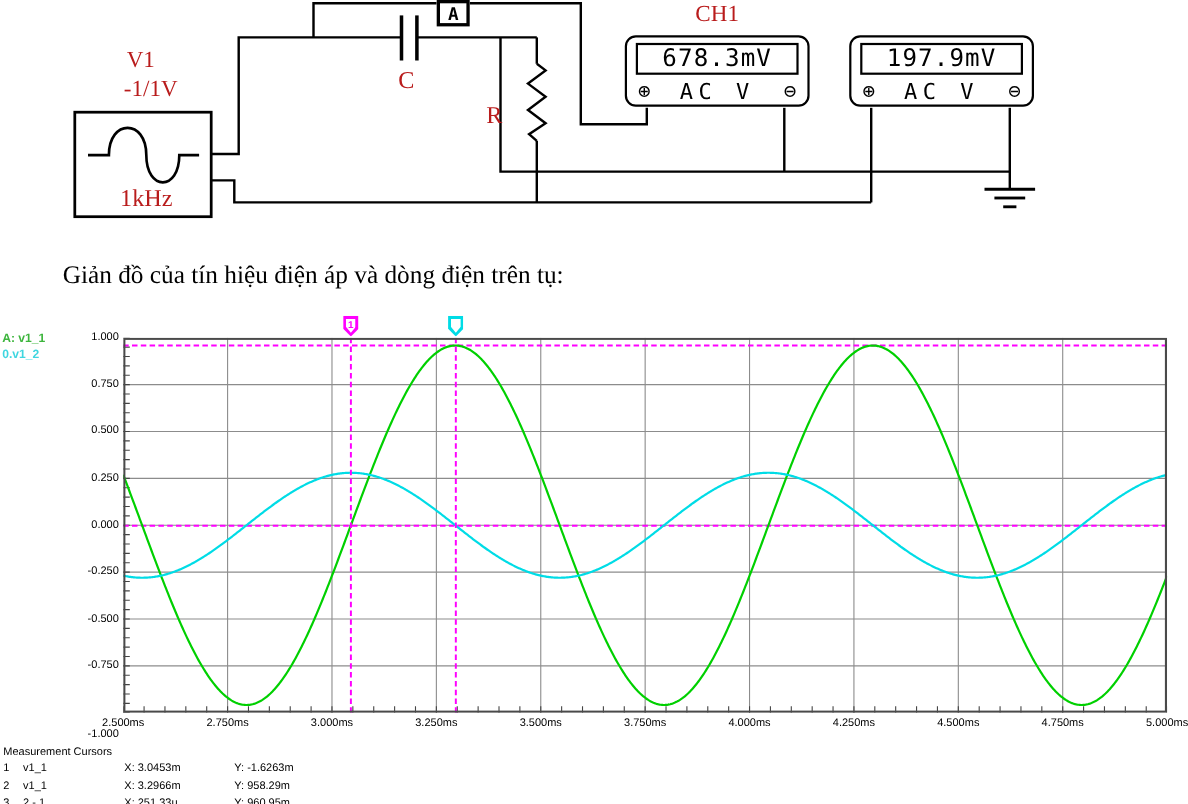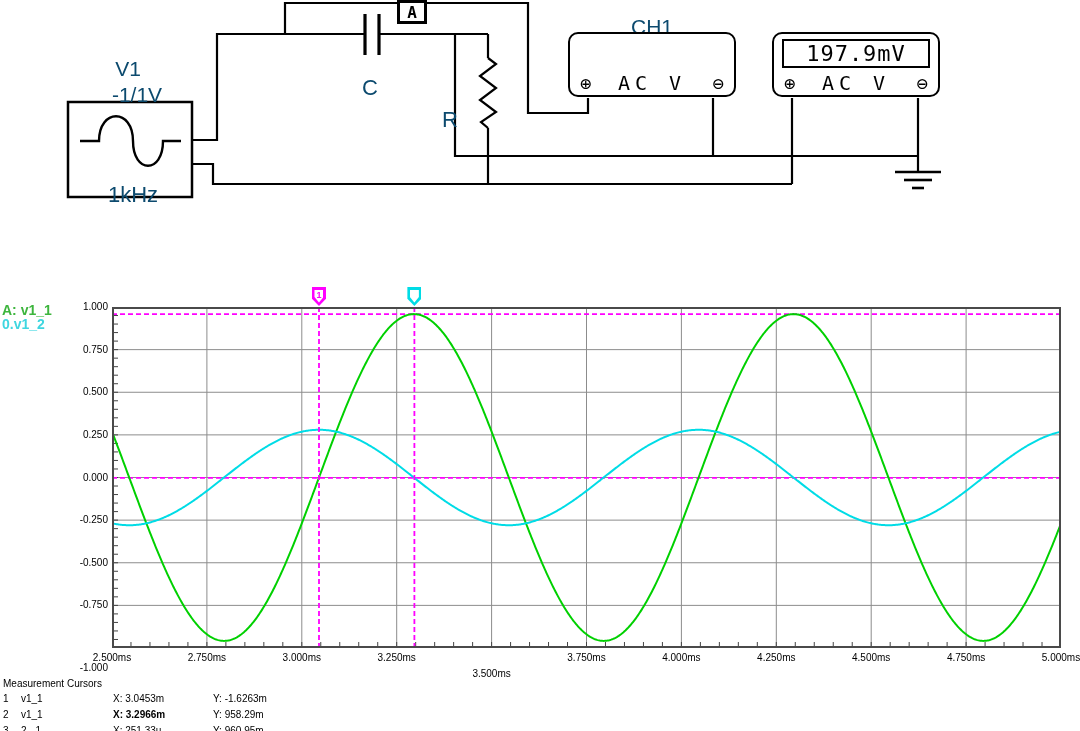--- a/index.html
+++ b/index.html
@@ -1,39 +1,39 @@
 <!DOCTYPE html>
 <html><head>
 <meta charset="utf-8">
 <style>
   * { margin:0; padding:0; box-sizing:border-box; }
   body { background:#fff; }
   .screen { position:relative; width:1080px; height:731px; background:#fff; overflow:hidden;
             font-family:"Liberation Sans", sans-serif; color:#000; }
   .abs { position:absolute; }
   
-  .clabel { position:absolute; font-family:Liberation Sans, sans-serif; color:#0c4a6e; white-space:nowrap;margin-top:15px; }
+  .clabel { position:absolute; font-family:Liberation Serif, serif; color:#b91c1c; white-space:nowrap; }
   
   .meter { position:absolute; width:168px; height:65px; border:2.5px solid #000; border-radius:10px; background:#fff; }
   .meter .display { position:absolute; left:8px; right:8px; top:5px; height:29px; border:2px solid #000;
                     display:flex; align-items:center; justify-content:center;
                     font-family:"DejaVu Sans Mono","Liberation Mono",monospace; font-size:22px; letter-spacing:1px; }
   .meter .mrow { position:absolute; left:10px; right:10px; top:36px; height:26px;
                  display:flex; align-items:center; justify-content:space-between;
                  font-family:"DejaVu Sans Mono","Liberation Mono",monospace; font-size:20px; }
   .meter .term { font-size:19px; }
   .ammeter { position:absolute; left:397px; top:0px; width:30px; height:24px; border:3px solid #000; background:#fff;
              display:flex; align-items:center; justify-content:center;
              font-family:"DejaVu Sans Mono","Liberation Mono",monospace; font-size:16px; font-weight:bold; }
   
   .heading { position:absolute; left:57px; top:237px; font-family:"Liberation Serif","DejaVu Serif",serif;
              font-size:23px; color:#000; white-space:nowrap; }
   
   #plot-wrap { position:absolute; left:112px; top:307px; width:949px; height:341px; }
-  .legend { position:absolute; font-size:14px; font-weight:bold; font-family:"Liberation Sans",sans-serif; white-space:nowrap; }
+  .legend { position:absolute; font-size:11px; font-weight:bold; font-family:"Liberation Sans",sans-serif; white-space:nowrap; }
   .ylab { position:absolute; width:48px; text-align:right; font-size:10px; }
   .xlab { position:absolute; width:62px; text-align:center; font-size:10px; }
   
   .flag { position:absolute; width:14px; height:19px; }
   .flag .outer { position:absolute; inset:0; clip-path:polygon(0 0,100% 0,100% 62%,50% 100%,0 62%); }
   .flag .inner { position:absolute; left:2.5px; top:2.5px; width:9px; height:13px; background:#fff;
                  clip-path:polygon(0 0,100% 0,100% 58%,50% 100%,0 58%);
                  display:flex; align-items:flex-start; justify-content:center;
                  font-size:9px; font-weight:bold; line-height:9px; padding-top:1px; }
   
@@ -90,57 +90,59 @@
   <div class="clabel" style="left:90px;top:167px;width:86px;text-align:center;font-size:22px">1kHz</div>
   <div class="clabel" style="left:362px;top:60px;font-size:22px">C</div>
   <div class="clabel" style="left:442px;top:92px;font-size:22px">R</div>
 
   <div class="ammeter">
     <span>A</span>
   </div>
 
   <div class="clabel" style="left:568px;top:0;width:168px;text-align:center;font-size:21px">CH1</div>
   <div class="meter" style="left:568px;top:32px">
+    <div class="display">678.3mV</div>
     <div class="mrow">
       <span class="term">⊕</span>
       <span style="letter-spacing:5px">AC V</span>
       <span class="term">⊖</span>
     </div>
   </div>
 
   <div class="meter" style="left:772px;top:32px">
     <div class="display">197.9mV</div>
     <div class="mrow">
       <span class="term">⊕</span>
       <span style="letter-spacing:5px">AC V</span>
       <span class="term">⊖</span>
     </div>
   </div>
 
+  <div class="heading">Giản đồ của tín hiệu điện áp và dòng điện trên tụ:</div>
 
   <div class="legend" style="left: 2px; top: 302px; color: rgb(61, 181, 61);">A: v1_1</div>
   <div class="legend" style="left: 2px; top: 316px; color: rgb(63, 214, 224);">0.v1_2</div>
 
   <div id="y-labels">
       <div class="ylab abs" style="left: 60px; top: 301px;">1.000</div>
       <div class="ylab abs" style="left: 60px; top: 343.625px;">0.750</div>
       <div class="ylab abs" style="left: 60px; top: 386.25px;">0.500</div>
       <div class="ylab abs" style="left: 60px; top: 428.875px;">0.250</div>
       <div class="ylab abs" style="left: 60px; top: 471.5px;">0.000</div>
       <div class="ylab abs" style="left: 60px; top: 514.125px;">-0.250</div>
       <div class="ylab abs" style="left: 60px; top: 556.75px;">-0.500</div>
       <div class="ylab abs" style="left: 60px; top: 599.375px;">-0.750</div>
       <div class="ylab abs" style="left: 60px; top: 642px; margin-top: 20px;">-1.000</div>
     </div>
   <div id="x-labels">
       <div class="xlab abs" style="left: 81px; top: 652px;">2.500ms</div>
       <div class="xlab abs" style="left: 175.9px; top: 652px;">2.750ms</div>
       <div class="xlab abs" style="left: 270.8px; top: 652px;">3.000ms</div>
       <div class="xlab abs" style="left: 365.7px; top: 652px;">3.250ms</div>
-      <div class="xlab abs" style="left: 460.6px; top: 652px; margin-top: 16px;">3.500ms</div>
+      <div class="xlab abs" style="left: 460.6px; top: 652px;">3.500ms</div>
       <div class="xlab abs" style="left: 555.5px; top: 652px;">3.750ms</div>
       <div class="xlab abs" style="left: 650.4px; top: 652px;">4.000ms</div>
       <div class="xlab abs" style="left: 745.3px; top: 652px;">4.250ms</div>
       <div class="xlab abs" style="left: 840.2px; top: 652px;">4.500ms</div>
       <div class="xlab abs" style="left: 935.1px; top: 652px;">4.750ms</div>
       <div class="xlab abs" style="left: 1030px; top: 652px;">5.000ms</div>
     </div>
 
   <div id="plot-wrap">
     <svg id="plot-svg" width="949" height="341">
@@ -272,21 +274,21 @@
   </div>
 
   <div class="mc" style="left:3px;top:678px">Measurement Cursors</div>
   <div id="cursor-rows">
       <div class="mc" style="left: 3px; top: 693px;">1</div>
       <div class="mc" style="left: 21px; top: 693px;">v1_1</div>
       <div class="mc" style="left: 113px; top: 693px;">X:  3.0453m</div>
       <div class="mc" style="left: 213px; top: 693px;">Y: -1.6263m</div>
       <div class="mc" style="left: 3px; top: 709px;">2</div>
       <div class="mc" style="left: 21px; top: 709px;">v1_1</div>
-      <div class="mc" style="left: 113px; top: 709px; font-weight: bold;">X:  3.2966m</div>
+      <div class="mc" style="left: 113px; top: 709px;">X:  3.2966m</div>
       <div class="mc" style="left: 213px; top: 709px;">Y:  958.29m</div>
       <div class="mc" style="left: 3px; top: 725px;">3</div>
       <div class="mc" style="left: 21px; top: 725px;">2 - 1</div>
       <div class="mc" style="left: 113px; top: 725px;">X:  251.33µ</div>
       <div class="mc" style="left: 213px; top: 725px;">Y:  960.95m</div>
     </div>
 
 </div>
 
 </body></html>

